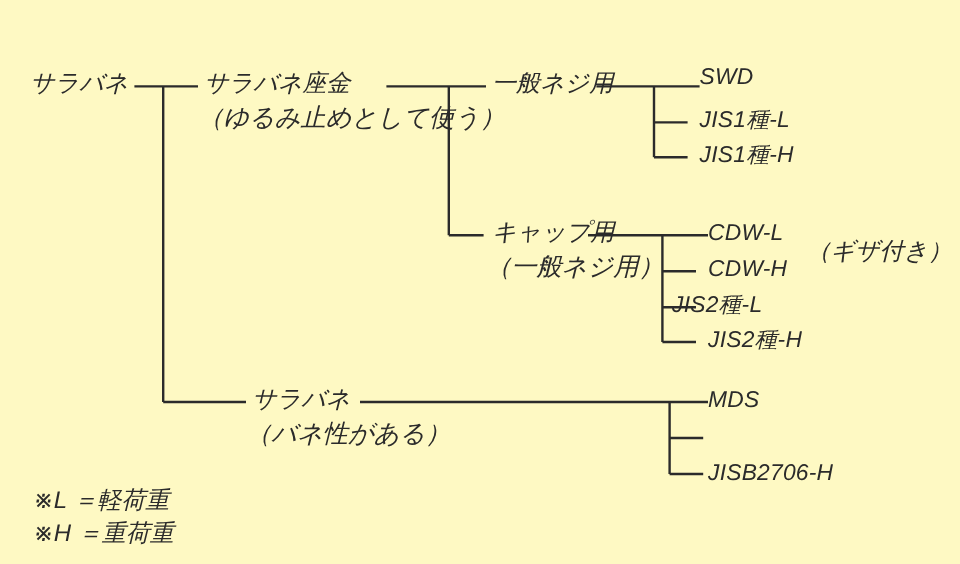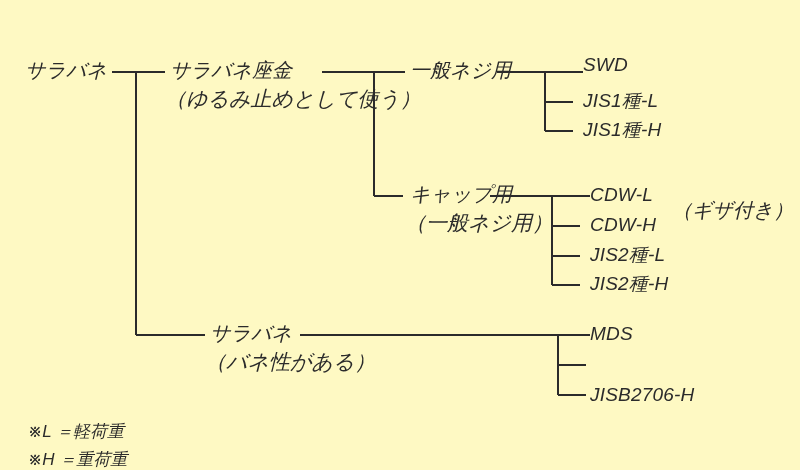--- a/index.html
+++ b/index.html
@@ -37,22 +37,21 @@
     font-size: 19px;
     letter-spacing: 0.2px;
   }
   .lv-note {
     font-size: 21px;
   }
   .lv-annot {
     font-size: 20px;
   }
   .lv-legend {
-    font-size: 17px;
-    margin-top: 16px;
+    font-size: 20px;
   }
 </style>
 </head>
 <body>
 
 <div id="diagram-root">
 
   <svg id="tree-svg" viewBox="0 0 800 470" xmlns="http://www.w3.org/2000/svg">
       <line x1="112" y1="72" x2="165" y2="72" stroke="#2b2b2b" stroke-width="2" stroke-linecap="butt"></line>
       <line x1="136" y1="72" x2="136" y2="335" stroke="#2b2b2b" stroke-width="2" stroke-linecap="butt"></line>
@@ -87,21 +86,21 @@
 
   <div class="node-label lv-main" style="left:410px; top:184px;">キャップ用</div>
   <div class="node-label lv-note" style="left:405px; top:212px;">（一般ネジ用）</div>
 
   <div class="node-label lv-leaf" style="left:583px; top:55px;">SWD</div>
   <div class="node-label lv-leaf" style="left:583px; top:91px;">JIS1種-L</div>
   <div class="node-label lv-leaf" style="left:583px; top:120px;">JIS1種-H</div>
 
   <div class="node-label lv-leaf" style="left:590px; top:185px;">CDW-L</div>
   <div class="node-label lv-leaf" style="left:590px; top:215px;">CDW-H</div>
-  <div class="node-label lv-leaf" style="left:590px; top:245px;text-align:center;">JIS2種-L</div>
+  <div class="node-label lv-leaf" style="left:560px; top:245px;text-align:center;">JIS2種-L</div>
   <div class="node-label lv-leaf" style="left:590px; top:274px;text-align:right;">JIS2種-H</div>
 
   <div class="node-label lv-annot" style="left:672px; top:200px;">（ギザ付き）</div>
 
   <div class="node-label lv-leaf" style="left:590px; top:324px;">MDS</div>
   <div class="node-label lv-leaf" style="left:590px; top:385px;">JISB2706-H</div>
 
   <div class="node-label lv-legend" style="left:28px; top:407px;">※L ＝軽荷重</div>
   <div class="node-label lv-legend" style="left:28px; top:435px;text-align:right;">※H ＝重荷重</div>
 

